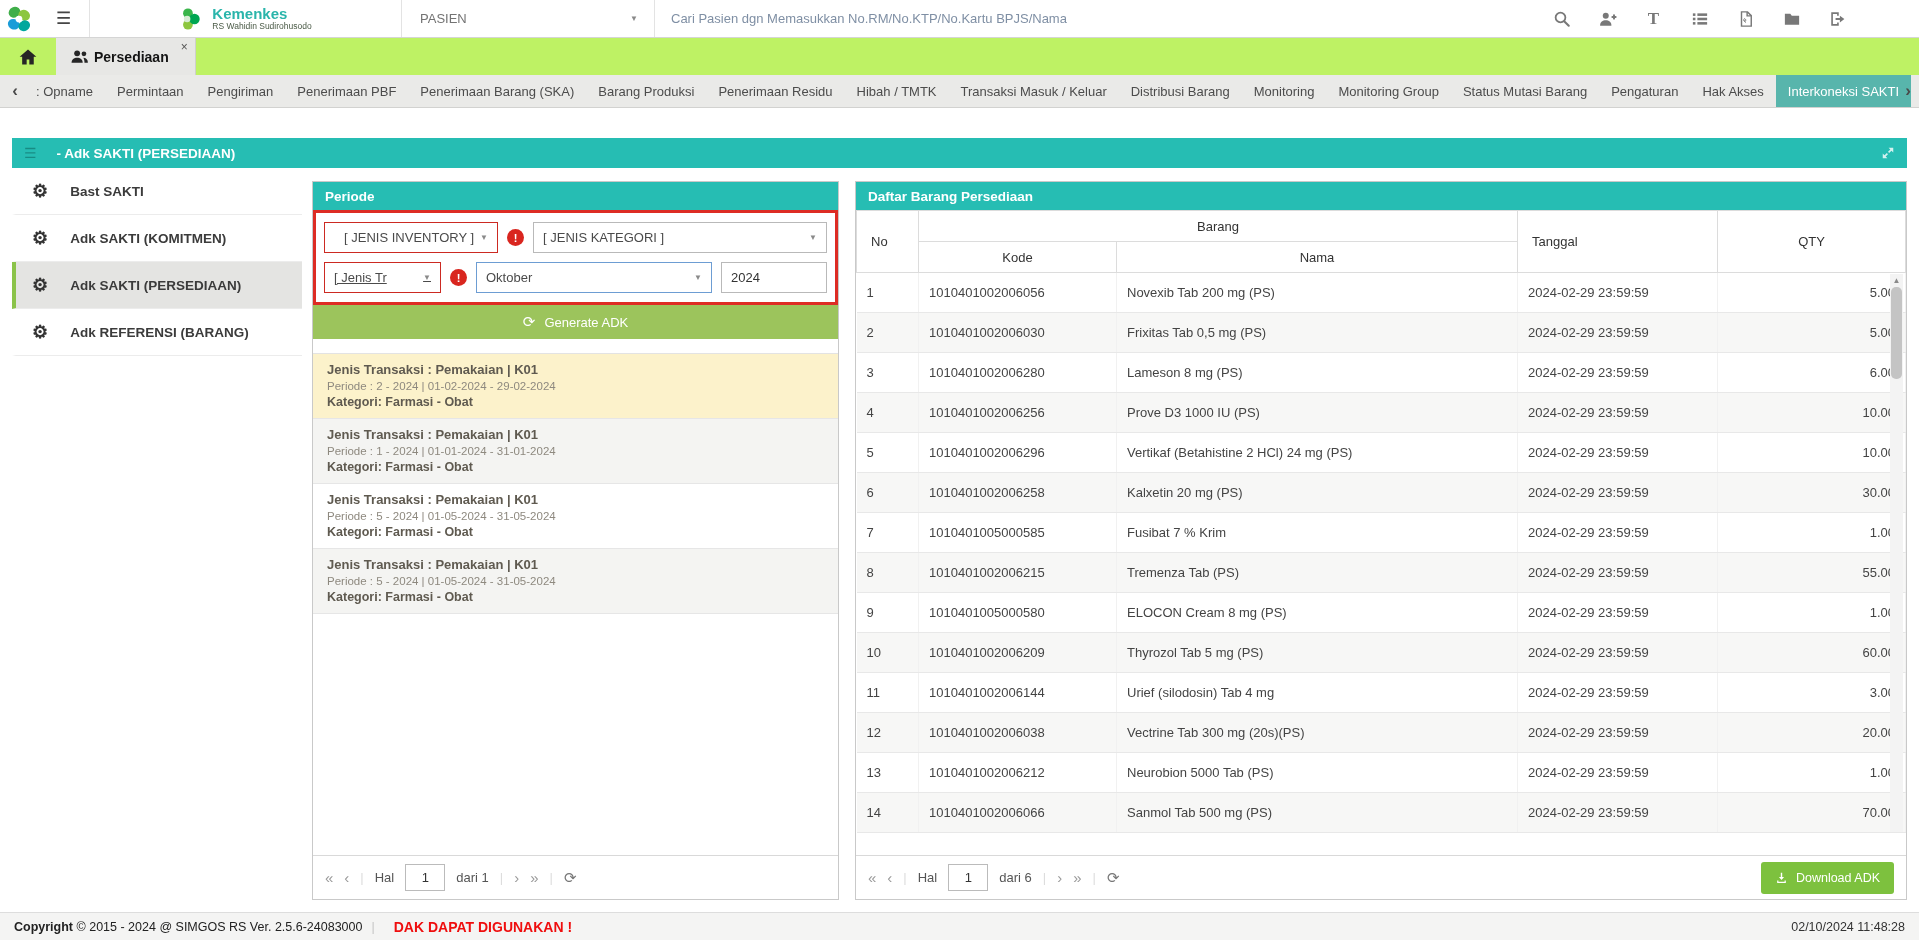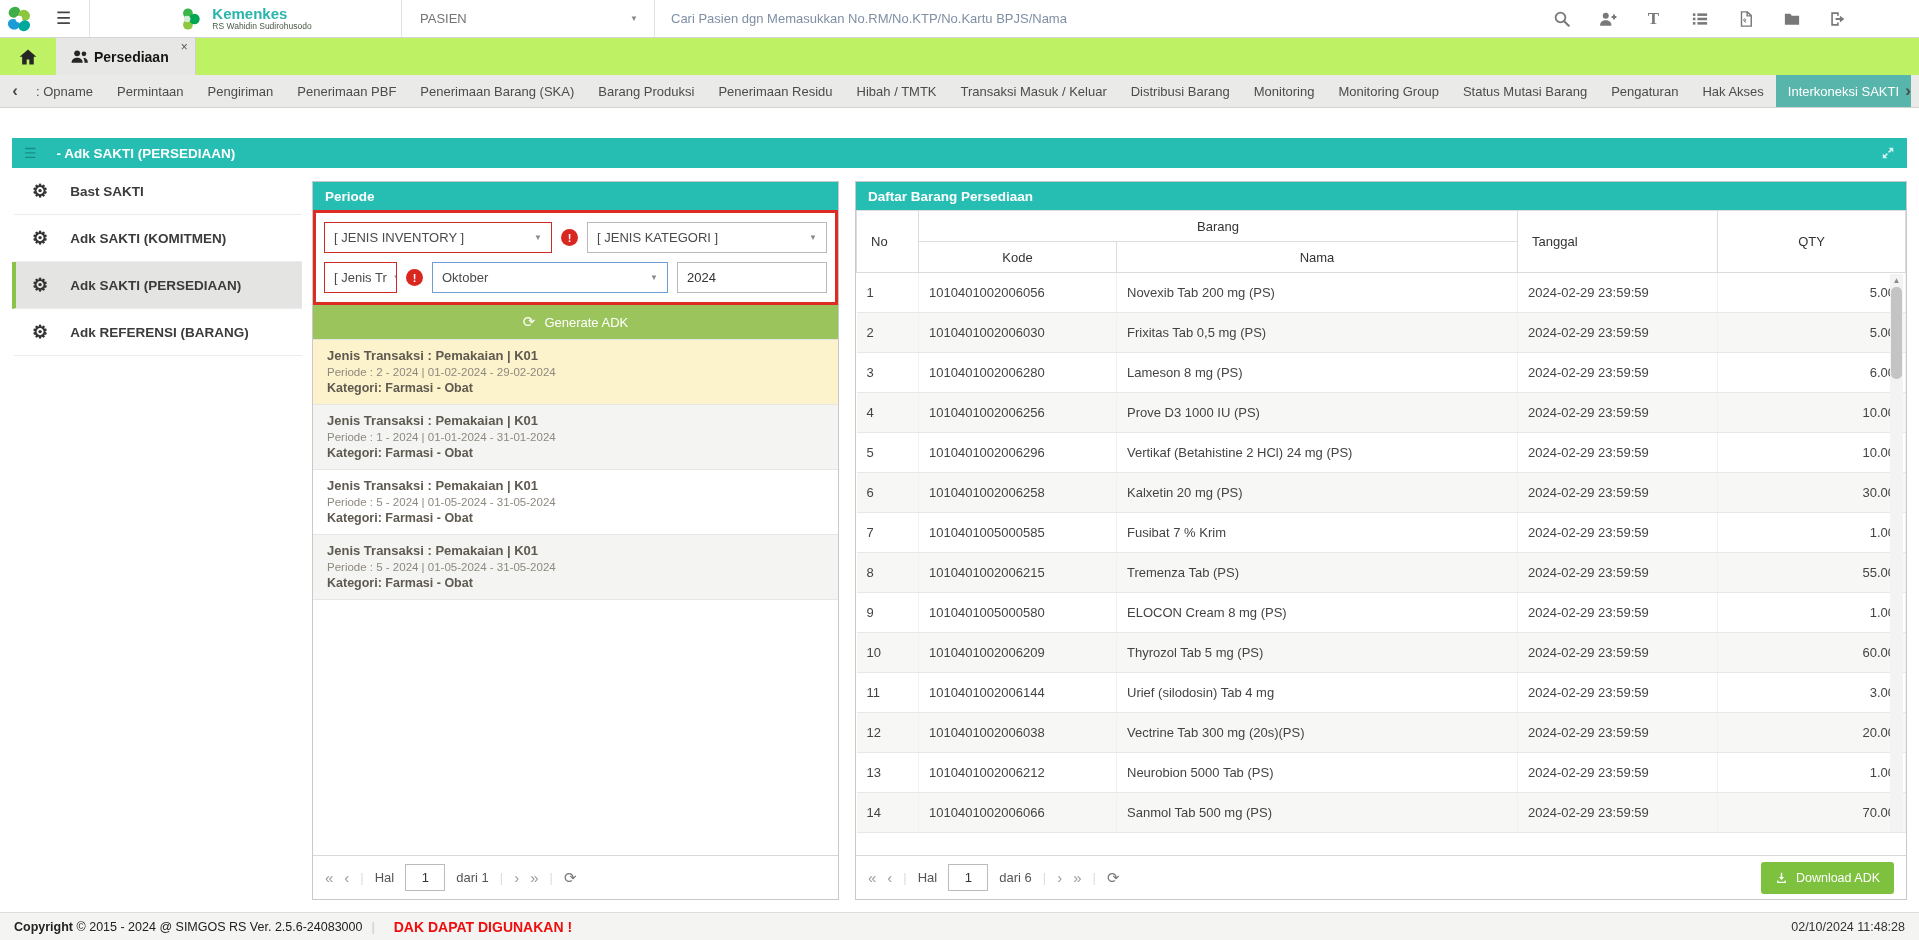--- a/index.html
+++ b/index.html
@@ -81,33 +81,33 @@
   
   .panel-periode { width:527px; flex:none; margin:13px 0 4px 10px; border:1px solid #c9c9c9;
                    background:#fff; display:flex; flex-direction:column; }
   .filter-box { border:3px solid #dd2c24; padding:9px 8px; display:flex; flex-direction:column; gap:9px; }
   .frow { display:flex; align-items:center; gap:9px; }
   .sel { height:31px; border:1px solid #b9b9b9; background:#fff; display:flex; align-items:center;
          justify-content:space-between; gap:6px; padding:0 9px; font-size:13px; color:#4a4a4a;
          cursor:pointer; overflow:hidden; white-space:nowrap; }
   .sel.red  { border-color:#cc2a22; }
   .sel.blue { border-color:#6d9dd3; }
-  .w-inv { width:228px; flex:none; }
+  .w-inv { width:174px; flex:none;justify-content:flex-end; }
   .w-kat { flex:1; min-width:0; }
-  .w-jt  { width:73px; flex:none; }
+  .w-jt  { width:117px; flex:none;text-decoration:underline; }
   .w-mon { width:236px; flex:none; }
   .year-input { flex:1; height:31px; border:1px solid #b9b9b9; padding:0 9px; font-size:13px;
                 color:#333; font-family:inherit; min-width:0; }
   .excl { width:17px; height:17px; flex:none; border-radius:50%; background:#d9261f; color:#fff;
           font-weight:bold; font-size:11px; display:flex; align-items:center; justify-content:center; }
   .btn-generate { height:34px; flex:none; border:none; background:#9cc45c; color:#fff;
                   font-size:13px; font-family:inherit; display:flex; align-items:center;
                   justify-content:center; gap:9px; cursor:pointer; width:100%; }
   .btn-generate .ric { font-size:15px; }
-  .cards { flex:1; min-height:0; overflow:hidden; border-top:1px solid #e3e3e3; }
+  .cards { flex:1; min-height:0; overflow:hidden; margin-top:14px; border-top:1px solid #e3e3e3; }
   .card { padding:8px 14px 9px 14px; border-bottom:1px solid #e6e6e6; background:#fff; cursor:pointer; }
   .card.hl  { background:#fcf2cb; }
   .card.alt { background:#f4f4f2; }
   .c-title { font-size:13px;  font-weight:bold; color:#5f5a50; margin-bottom:3px; }
   .c-per   { font-size:11.5px; color:#8e897f;   margin-bottom:3px; }
   .c-kat   { font-size:12.5px; font-weight:bold; color:#5f5a50; }
 
   
   .panel-barang { flex:1; min-width:0; margin:13px 0 4px 16px; border:1px solid #c9c9c9;
                   background:#fff; display:flex; flex-direction:column; position:relative; }

